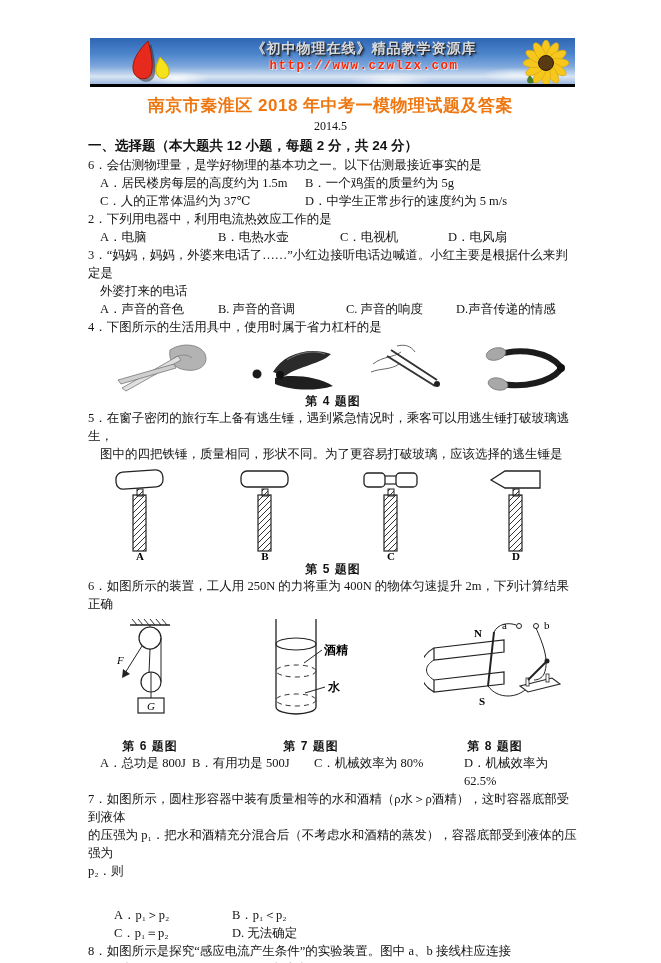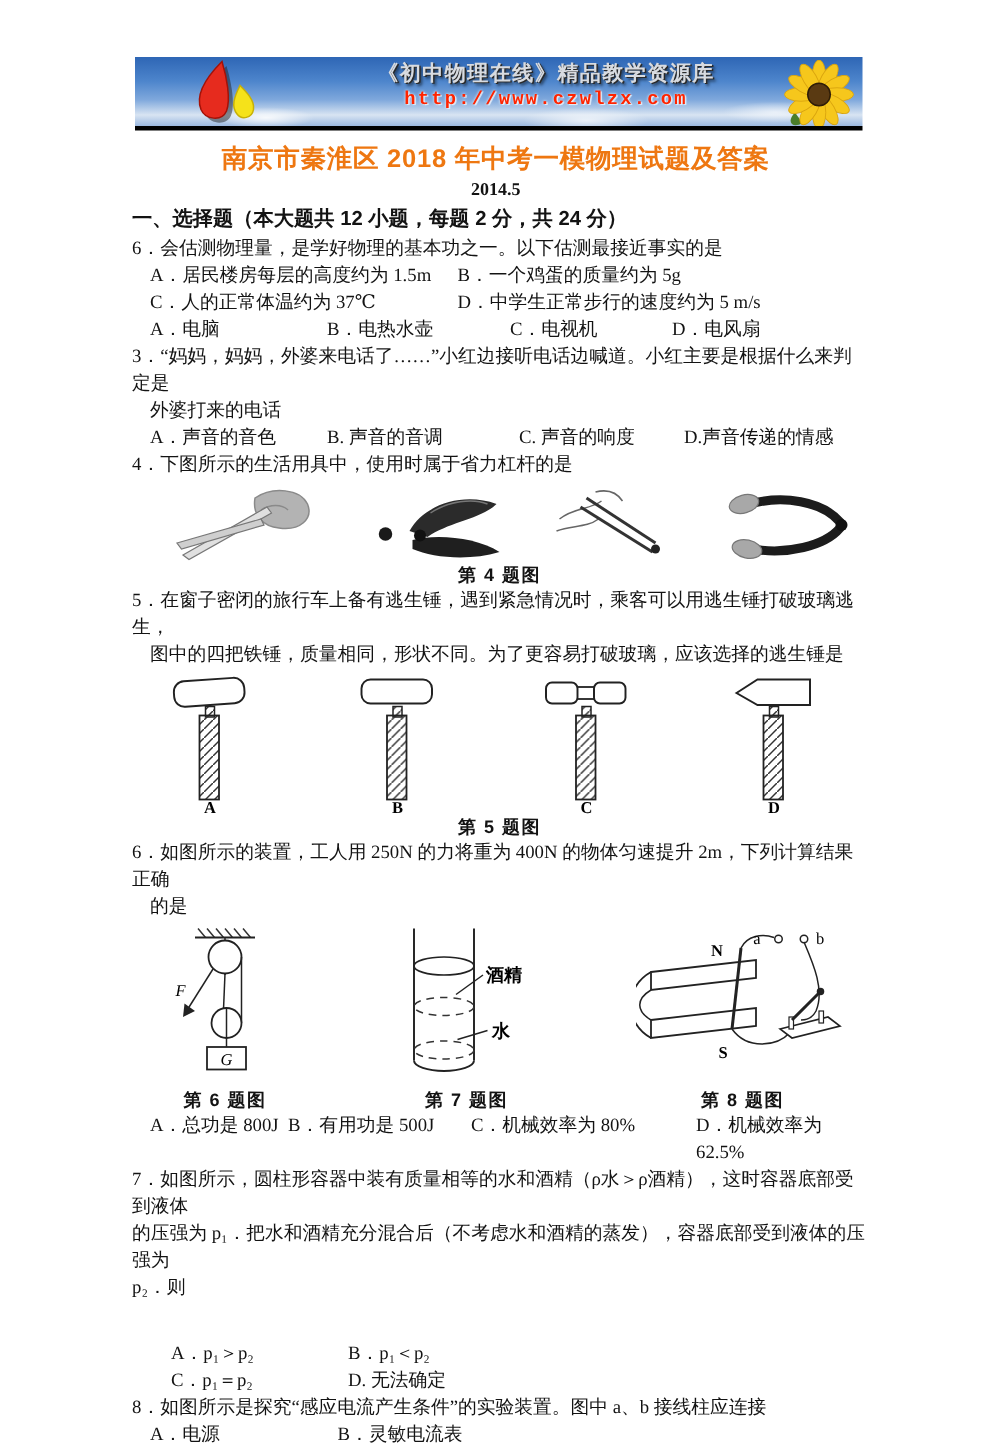--- a/index.html
+++ b/index.html
@@ -38,21 +38,21 @@
     white-space:nowrap;margin-top:1px;
   }
   .sunflower{position:absolute;right:5px;top:2px;}
   
   .doc-title{
     text-align:center;margin-top:7px;
     font-family:"Liberation Sans","DejaVu Sans",sans-serif;
     font-weight:bold;font-size:17px;letter-spacing:.5px;
     color:var(--title-orange,#ee7711);
   }
-  .doc-date{text-align:center;font-weight:bold;font-size:12px;margin-top:2px;}
+  .doc-date{text-align:center;font-weight:normal;font-size:12px;margin-top:2px;}
   
   .content{margin:2px 83px 0 88px;}
   .sec-heading{
     font-weight:bold;font-size:13.5px;line-height:20px;
     font-family:"Liberation Sans","DejaVu Sans",sans-serif;
   }
   .line{line-height:18px;}
   .hang{padding-left:12px;}
   .opts{padding-left:12px;}
   .opts span{display:block;line-height:18px;}
@@ -68,21 +68,21 @@
     text-align:center;font-weight:bold;font-size:12px;line-height:15px;
     font-family:"Liberation Sans","DejaVu Sans",sans-serif;letter-spacing:1px;
   }
   .figrow4{display:flex;align-items:flex-end;justify-content:space-between;padding:3px 10px 0 20px;height:55px;}
   .figrow5{display:flex;justify-content:space-between;padding:5px 34px 0 24px;}
   .figrow6{display:flex;align-items:flex-end;padding-top:3px;}
   .figbox{display:flex;flex-direction:column;align-items:center;}
   .fb6{margin-left:22px;}
   .fb7{margin-left:72px;}
   .fb8{margin-left:64px;}
-  .figbox .cap{margin-top:4px;}
+  .figbox .cap{margin-top:17px;}
   svg text{font-family:"Liberation Serif","DejaVu Serif",serif;}
 </style>
 </head>
 <body>
 
 <div class="banner">
   <span class="banner-logo">
     <svg width="60" height="44" viewBox="0 0 60 44">
       <path d="M33,5 C23,15 15,27 19,37 C22,44 33,45 36,38 C39,30 36,15 33,5 Z" fill="rgba(35,35,35,.5)"></path>
       <path d="M30,2 C20,12 12,24 16,34 C19,41 30,42 33,35 C36,27 33,12 30,2 Z" fill="#e62b1e" stroke="#a31208" stroke-width="1"></path>
@@ -127,20 +127,21 @@
     <div class="line">6．会估测物理量，是学好物理的基本功之一。以下估测最接近事实的是</div>
     <div class="opts grid opts-q1">
       <span>A．居民楼房每层的高度约为 1.5m</span>
       <span>B．一个鸡蛋的质量约为 5g</span>
       <span>C．人的正常体温约为 37℃</span>
       <span>D．中学生正常步行的速度约为 5 m/s</span>
     </div>
   </div>
 
   <div class="q">
+    <div class="line">2．下列用电器中，利用电流热效应工作的是</div>
     <div class="opts grid opts-q2">
       <span>A．电脑</span>
       <span>B．电热水壶</span>
       <span>C．电视机</span>
       <span>D．电风扇</span>
     </div>
   </div>
 
   <div class="q">
     <div class="line">3．“妈妈，妈妈，外婆来电话了……”小红边接听电话边喊道。小红主要是根据什么来判定是</div>
@@ -237,21 +238,20 @@
         <rect x="21" y="27" width="13" height="56" fill="url(#hatchD)" stroke="#222" stroke-width="1.2"></rect>
         <polygon points="3,12 17,3 52,3 52,20 17,20" fill="#fff" stroke="#222" stroke-width="1.3"></polygon>
         <text x="28" y="92" text-anchor="middle" font-size="11" font-weight="bold">D</text>
       </svg>
     </div>
     <div class="cap">第 5 题图</div>
   </div>
 
   <div class="q">
     <div class="line">6．如图所示的装置，工人用 250N 的力将重为 400N 的物体匀速提升 2m，下列计算结果正确</div>
-    <div class="line hang">的是</div>
     <div class="figrow6">
       <div class="figbox fb6">
         <svg width="80" height="106" viewBox="0 0 80 106">
           <path d="M22,3 l5,6 M28,3 l5,6 M34,3 l5,6 M40,3 l5,6 M46,3 l5,6 M52,3 l5,6" stroke="#333" stroke-width="1"></path>
           <line x1="20" y1="9" x2="60" y2="9" stroke="#222" stroke-width="1.4"></line>
           <line x1="40" y1="9" x2="40" y2="34" stroke="#222" stroke-width="1"></line>
           <circle cx="40" cy="22" r="11" fill="#fff" stroke="#222" stroke-width="1.2"></circle>
           <line x1="32" y1="30" x2="15" y2="57" stroke="#222" stroke-width="1"></line>
           <polygon points="12,62 13,53 20,58" fill="#222"></polygon>
           <text x="7" y="48" font-size="11" font-style="italic">F</text>

